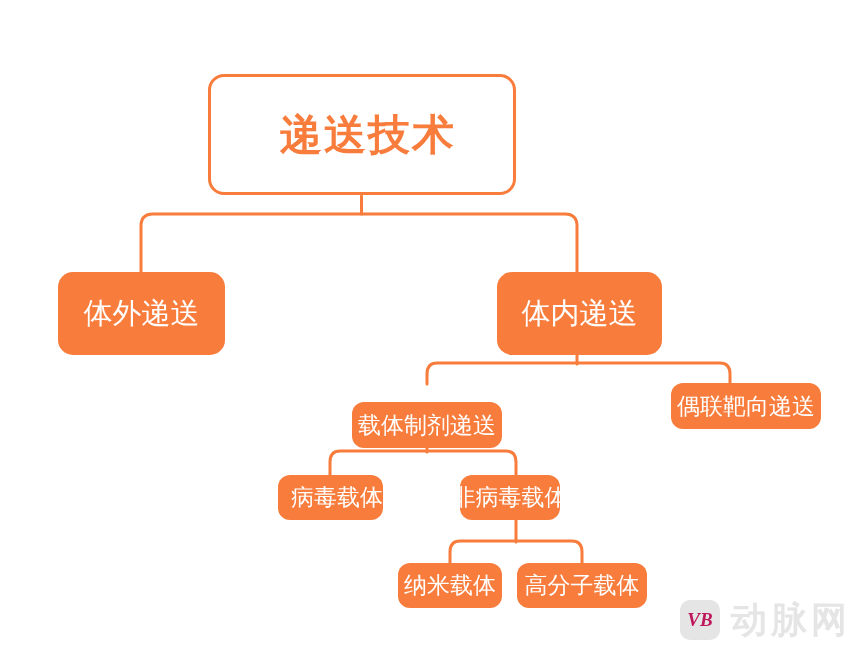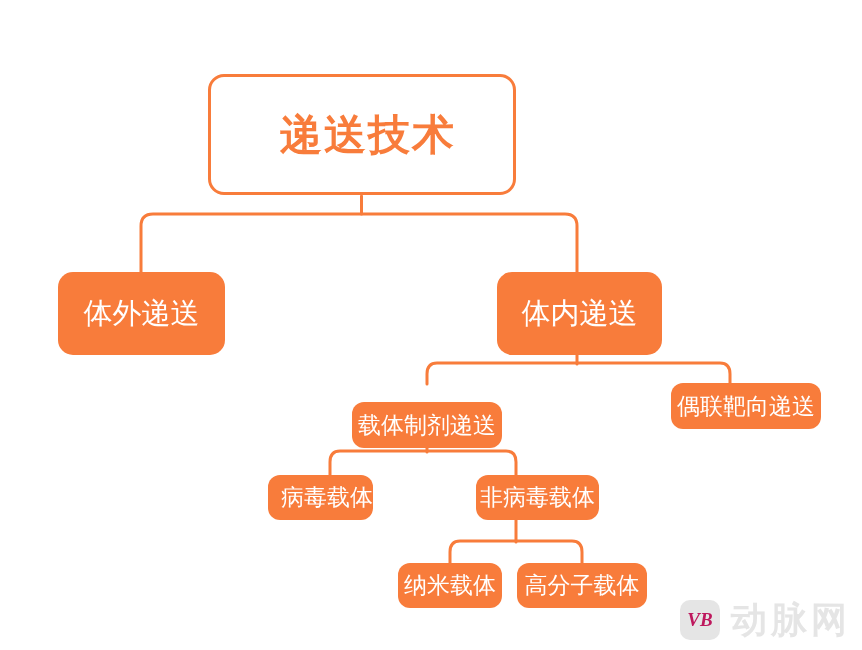--- a/index.html
+++ b/index.html
@@ -35,22 +35,22 @@
     color:var(--accent);
     font-size:42px;font-weight:bold;letter-spacing:2px;padding-left:12px;
   }
   .node-l1{height:83px;border-radius:15px;font-size:29px;text-align:right;}
   .node-in-vitro{left:58px;top:272px;width:167px;}
   .node-in-vivo{left:497px;top:272px;width:165px;}
   .node-l2{height:46px;border-radius:12px;font-size:23px;}
   .node-carrier{left:352px;top:383px;width:150px;margin-top:19px;}
   .node-conjugate{left:655px;top:383px;width:150px;margin-left:16px;}
   .node-l3{height:45px;border-radius:12px;font-size:23px;}
-  .node-viral{left:268px;top:475px;width:105px;padding-left:13px;}
-  .node-nonviral{left:476px;top:475px;width:123px;font-family:Liberation Mono, monospace;}
+  .node-viral{left:278px;top:475px;width:105px;padding-left:13px;}
+  .node-nonviral{left:460px;top:475px;width:100px;font-family:Liberation Mono, monospace;}
   .node-nano{left:398px;top:563px;width:104px;}
   .node-polymer{left:517px;top:563px;width:130px;}
   .watermark{
     position:absolute;left:680px;top:600px;
     display:flex;align-items:center;
     color:var(--watermark);
   }
   .watermark-logo{
     width:40px;height:40px;
     background:var(--watermark);

